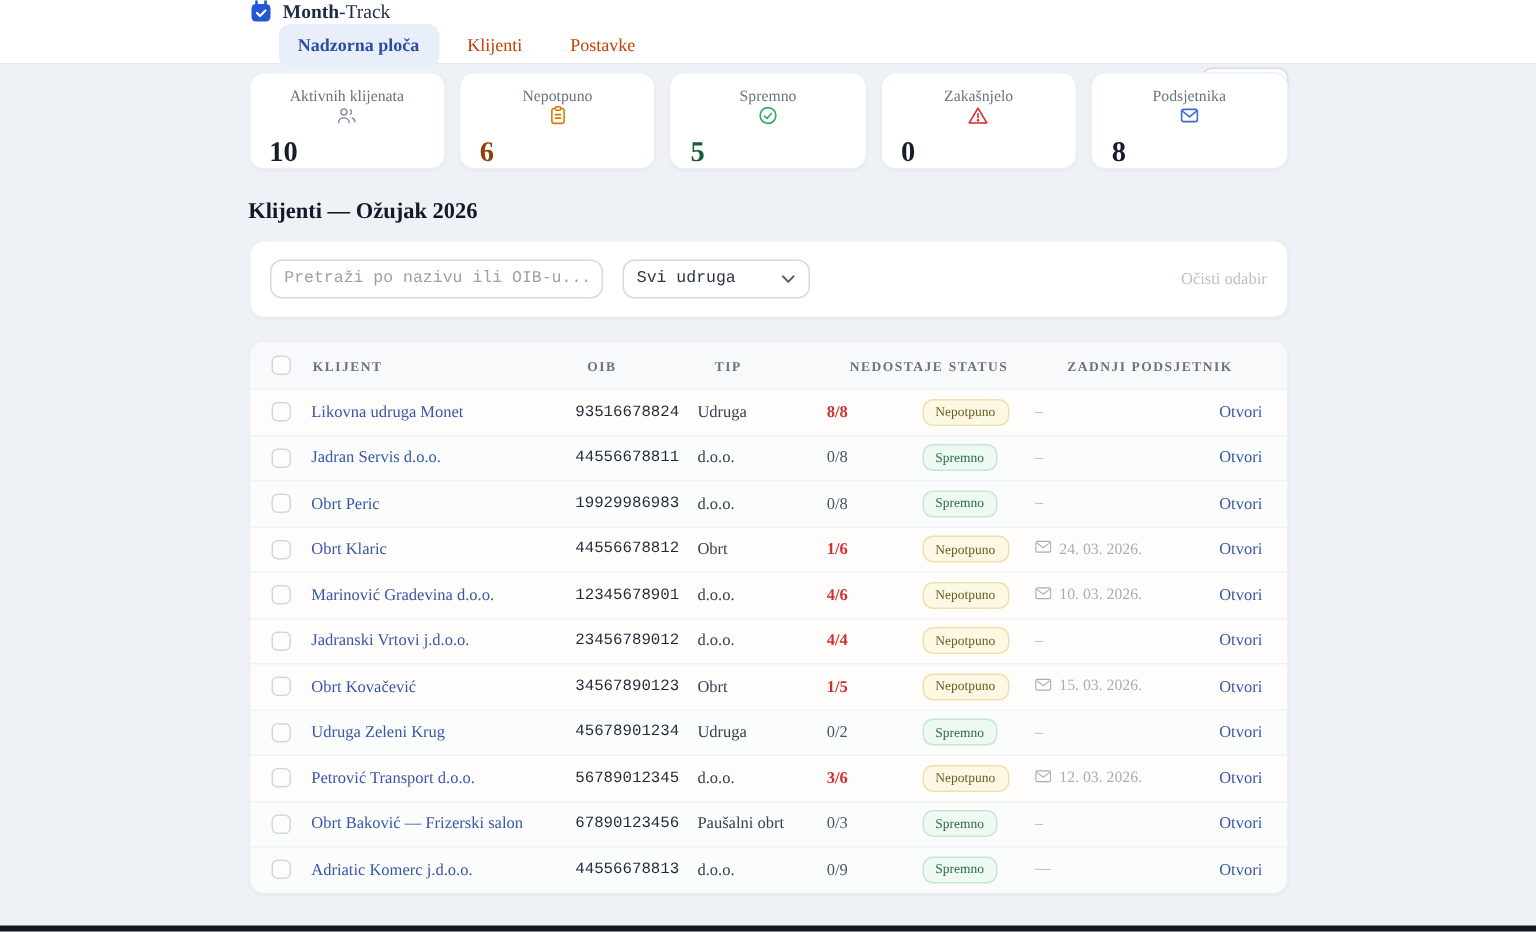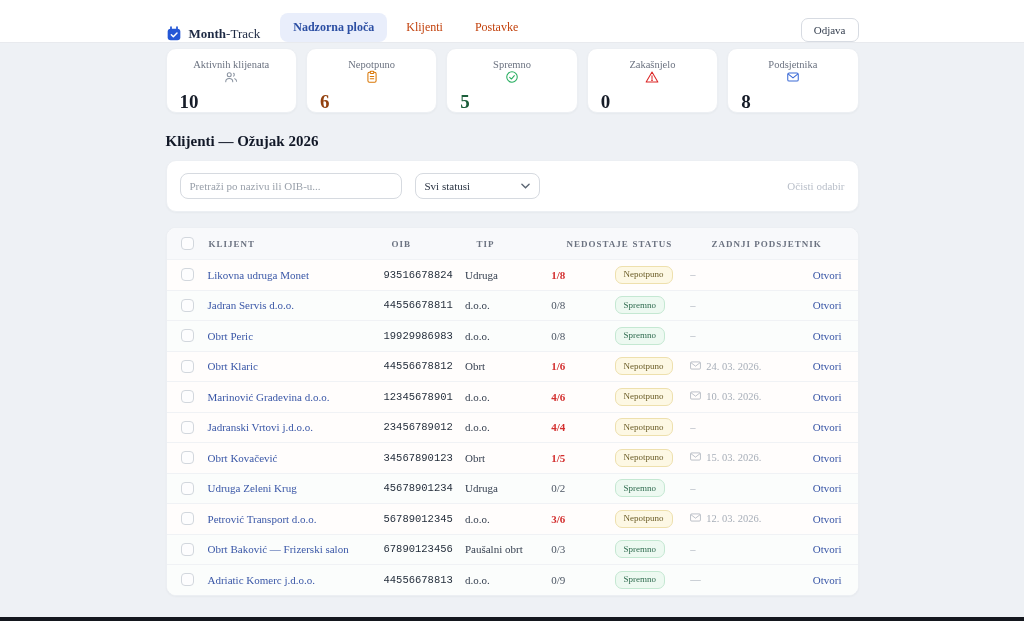--- a/index.html
+++ b/index.html
@@ -5,21 +5,21 @@
   * { margin:0; padding:0; box-sizing:border-box; }
   html,body { width:1024px; height:621px; overflow:hidden; }
   body {
     font-family:"Liberation Serif","DejaVu Serif",serif;
     background:#eef1f5; color:#1f2937; position:relative;
   }
   body::after { content:""; position:fixed; left:0; bottom:0; width:100%; height:4px; background:#14171e; z-index:50; }
 
   
   .navbar { background:#fff; border-bottom:1px solid #e8eaee; height:43px; }
-  .nav-inner { width:693px; margin:0 auto; height:100%; display:flex; align-items:flex-end; }
+  .nav-inner { width:693px; margin:0 auto; height:100%; display:flex; align-items:flex-start;flex-direction:column; }
   .brand { display:flex; align-items:center; gap:7px; }
   .brand-text { font-size:13px; color:#1e2a44; }
   .brand-text b { font-weight:700; }
   .nav-tabs { display:flex; align-items:center; gap:6px; margin-left:20px; }
   .nav-tab { font-size:12px; color:#c2410c; padding:7px 13px; border-radius:8px; cursor:pointer; }
   .nav-tab.active { background:#e9eefb; color:#2b4ea3; font-weight:700; }
   .logout-btn { margin-left:auto; font-family:inherit; font-size:11px; color:#374151; background:#fff;
     border:1px solid #d7dbe2; border-radius:7px; padding:5px 12px; cursor:pointer; }
 
   
@@ -34,21 +34,21 @@
   .stat-value { font-size:19px; font-weight:700; color:#161c28; margin-top:7px; }
   .stat-value.warn { color:#92400e; }
   .stat-value.ok { color:#1b5e3a; }
 
   
   .section-title { font-size:15px; font-weight:700; color:#111827; margin:20px 0 10px; }
 
   
   .filter-card { background:#fff; border:1px solid #eceff3; border-radius:10px; padding:12px 13px;
     display:flex; justify-content:space-between; box-shadow:0 1px 2px rgba(30,40,60,.04); }
-  .filter-left { display:flex; flex-direction:row; gap:9px; }
+  .filter-left { display:flex; flex-direction:row; gap:9px;font-family:Liberation Mono, monospace; }
   .filter-row1 { display:flex; gap:13px; }
   .search-input { width:222px; height:26px; border:1px solid #d6dae0; border-radius:8px;
     font-family:inherit; font-size:11px; padding:0 9px; color:#1f2937; background:#fff; }
   .search-input::placeholder { color:#9aa1ab; }
   .select { height:26px; border:1px solid #d6dae0; border-radius:8px; background:#fff;
     display:flex; align-items:center; justify-content:space-between; padding:0 9px;
     font-size:11px; color:#2b3544; cursor:pointer; }
   .select.type { width:125px; }
   .select.status { width:123px; }
   .filter-actions { display:flex; align-items:center; gap:12px; }
@@ -180,21 +180,21 @@
     </div>
   </section>
 
   <h2 class="section-title">Klijenti — Ožujak 2026</h2>
 
   <section class="filter-card">
     <div class="filter-left">
       <div class="filter-row1">
         <input class="search-input" type="text" placeholder="Pretraži po nazivu ili OIB-u..." style="">
         <div class="select type">
-          <span>Svi statusi</span>
+          <span>Svi udruga</span>
           <span style="display:inline-flex;">
             <svg width="9" height="6" viewBox="0 0 10 6" fill="none" stroke="#5b6572" stroke-width="1.5" stroke-linecap="round">
                 <polyline points="1,1 5,5 9,1"></polyline>
               </svg>
           </span>
         </div>
       </div>
     </div>
     <div class="filter-actions">
       <button class="btn-text">Očisti odabir</button>
@@ -215,21 +215,21 @@
       <div class="cell c-action"></div>
     </div>
     <div id="table-body">
   <div class="t-row tint-nepotpuno">
     <div class="cell c-check">
             <div class="checkbox"></div>
           </div>
     <div class="cell c-name"><a class="link">Likovna udruga Monet</a></div>
     <div class="cell c-oib">93516678824</div>
     <div class="cell c-tip">Udruga</div>
-    <div class="cell c-miss miss-alert">1/8</div>
+    <div class="cell c-miss miss-alert">8/8</div>
     <div class="cell c-status"><span class="badge nepotpuno">Nepotpuno</span></div>
     <div class="cell c-last">
 
       <span>–</span>
     </div>
     <div class="cell c-action"><a class="link">Otvori</a></div>
   </div>
 
   <div class="t-row tint-spremno">
     <div class="cell c-check">

